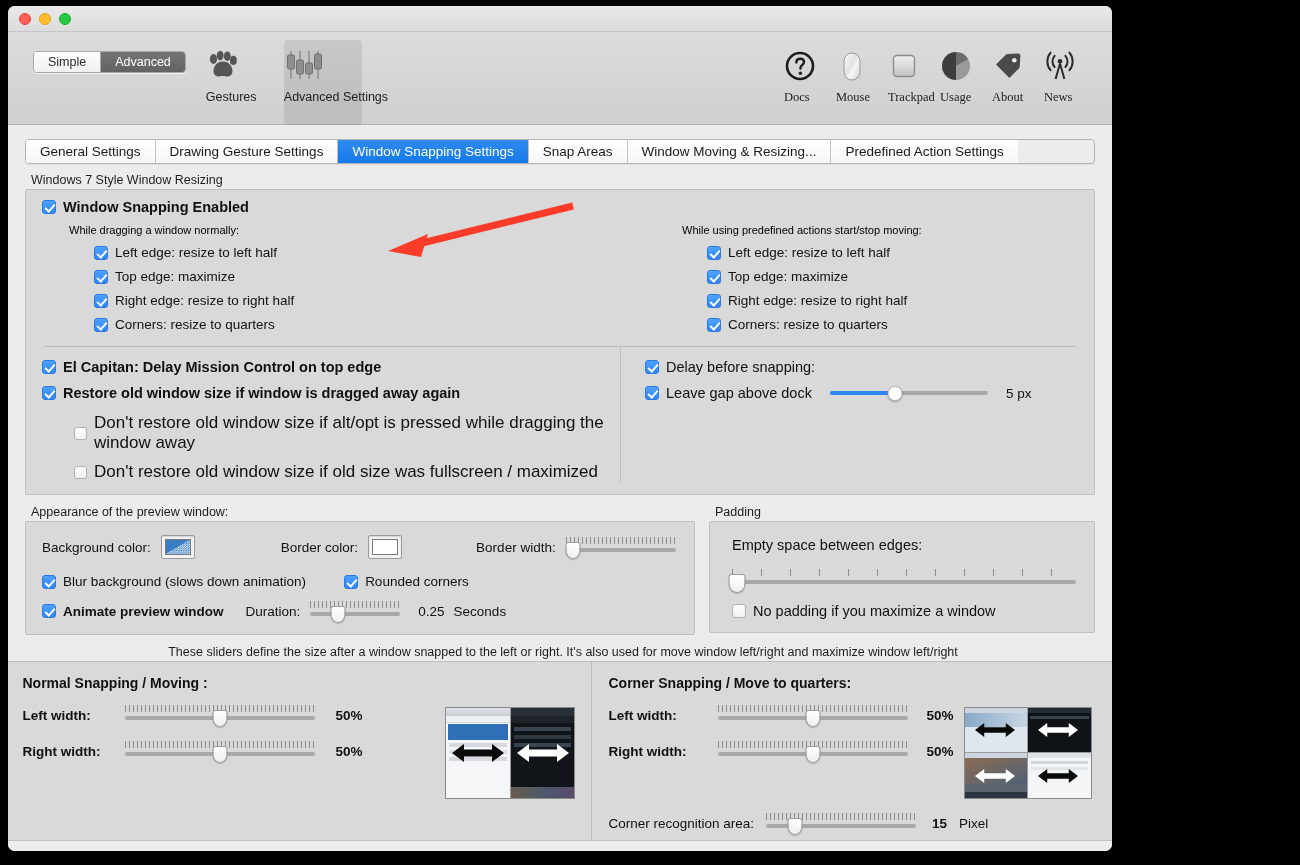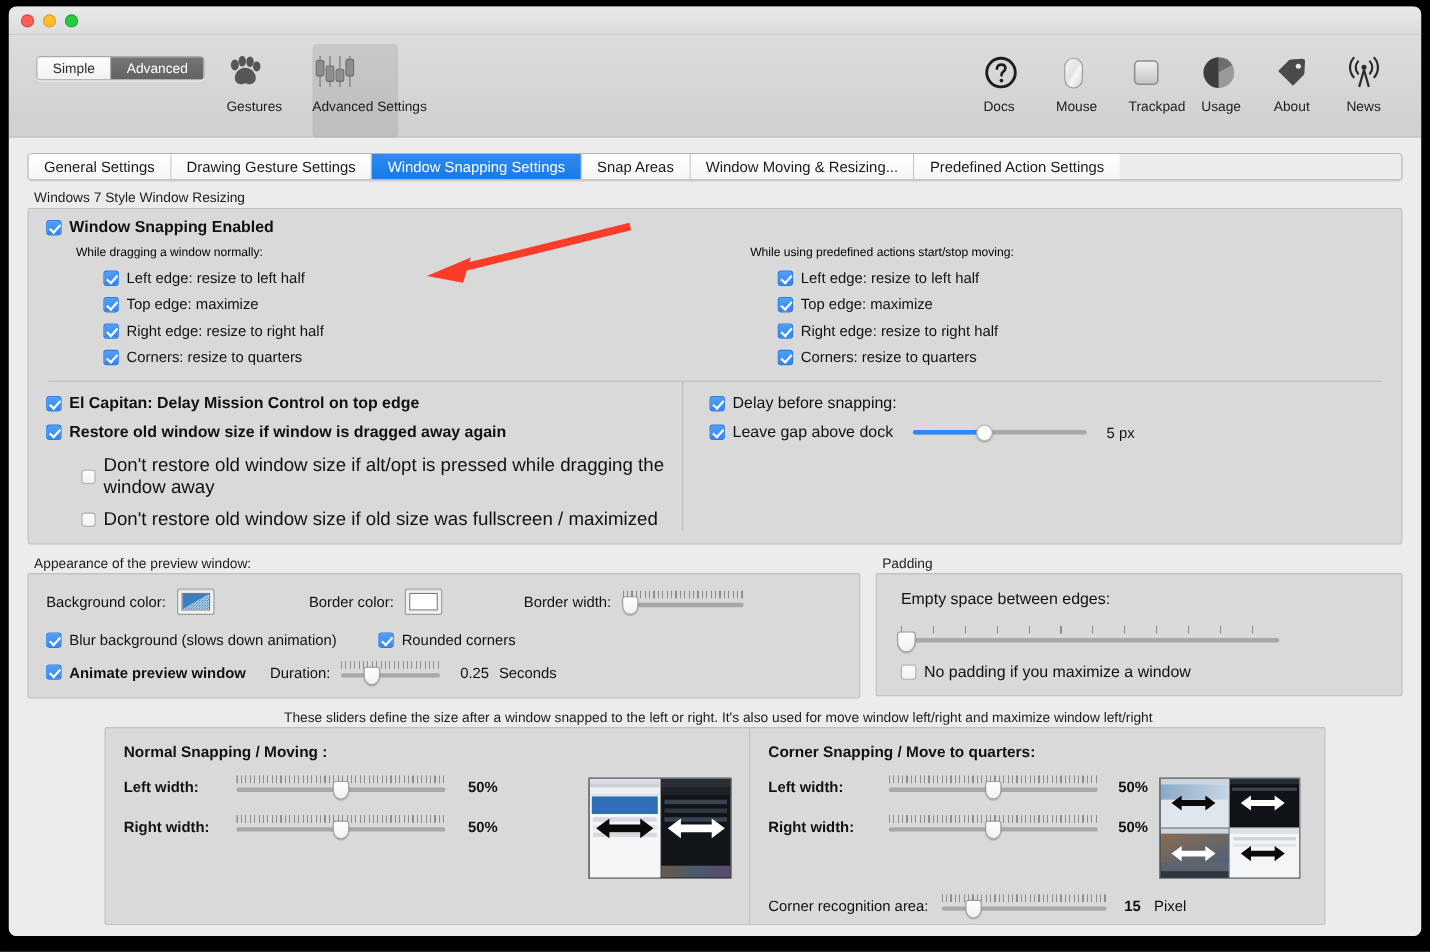--- a/index.html
+++ b/index.html
@@ -11,21 +11,21 @@
   }
   .desktop {
     position: relative;
     width: 1300px; height: 865px;
     background: #000;
     overflow: hidden;
   }
   .window {
     position: absolute;
     left: 8px; top: 6px;
-    width: 1284px; height: 845px;
+    width: 1104px; height: 845px;
     background: #ececec;
     border-radius: 7px;
     box-shadow: 0 6px 26px rgba(0,0,0,0.55);
     overflow: hidden;
     display: flex;
     flex-direction: column;
   }
 
   
   .titlebar {
@@ -97,21 +97,21 @@
     height: 44px;
     display: flex; align-items: center; justify-content: center;
   }
   .tbitem .tblabel {
     font-size: 12.5px;
     color: #1d1d1d;
     margin-top: 2px;
     white-space: nowrap;
   }
   .tb-left { display: flex; margin-left: 20px; }
-  .tb-right { display: flex; margin-left: auto; gap: 14px; }
+  .tb-right { display: flex; margin-left: auto; gap: 0px; font-family: Liberation Serif, serif; }
   .tb-right .tbitem { width: 52px; }
 
   
   .content {
     flex: 1 1 auto;
     background: #ececec;
     padding: 14px 17px 10px 17px;
     display: flex;
     flex-direction: column;
     min-height: 0;

